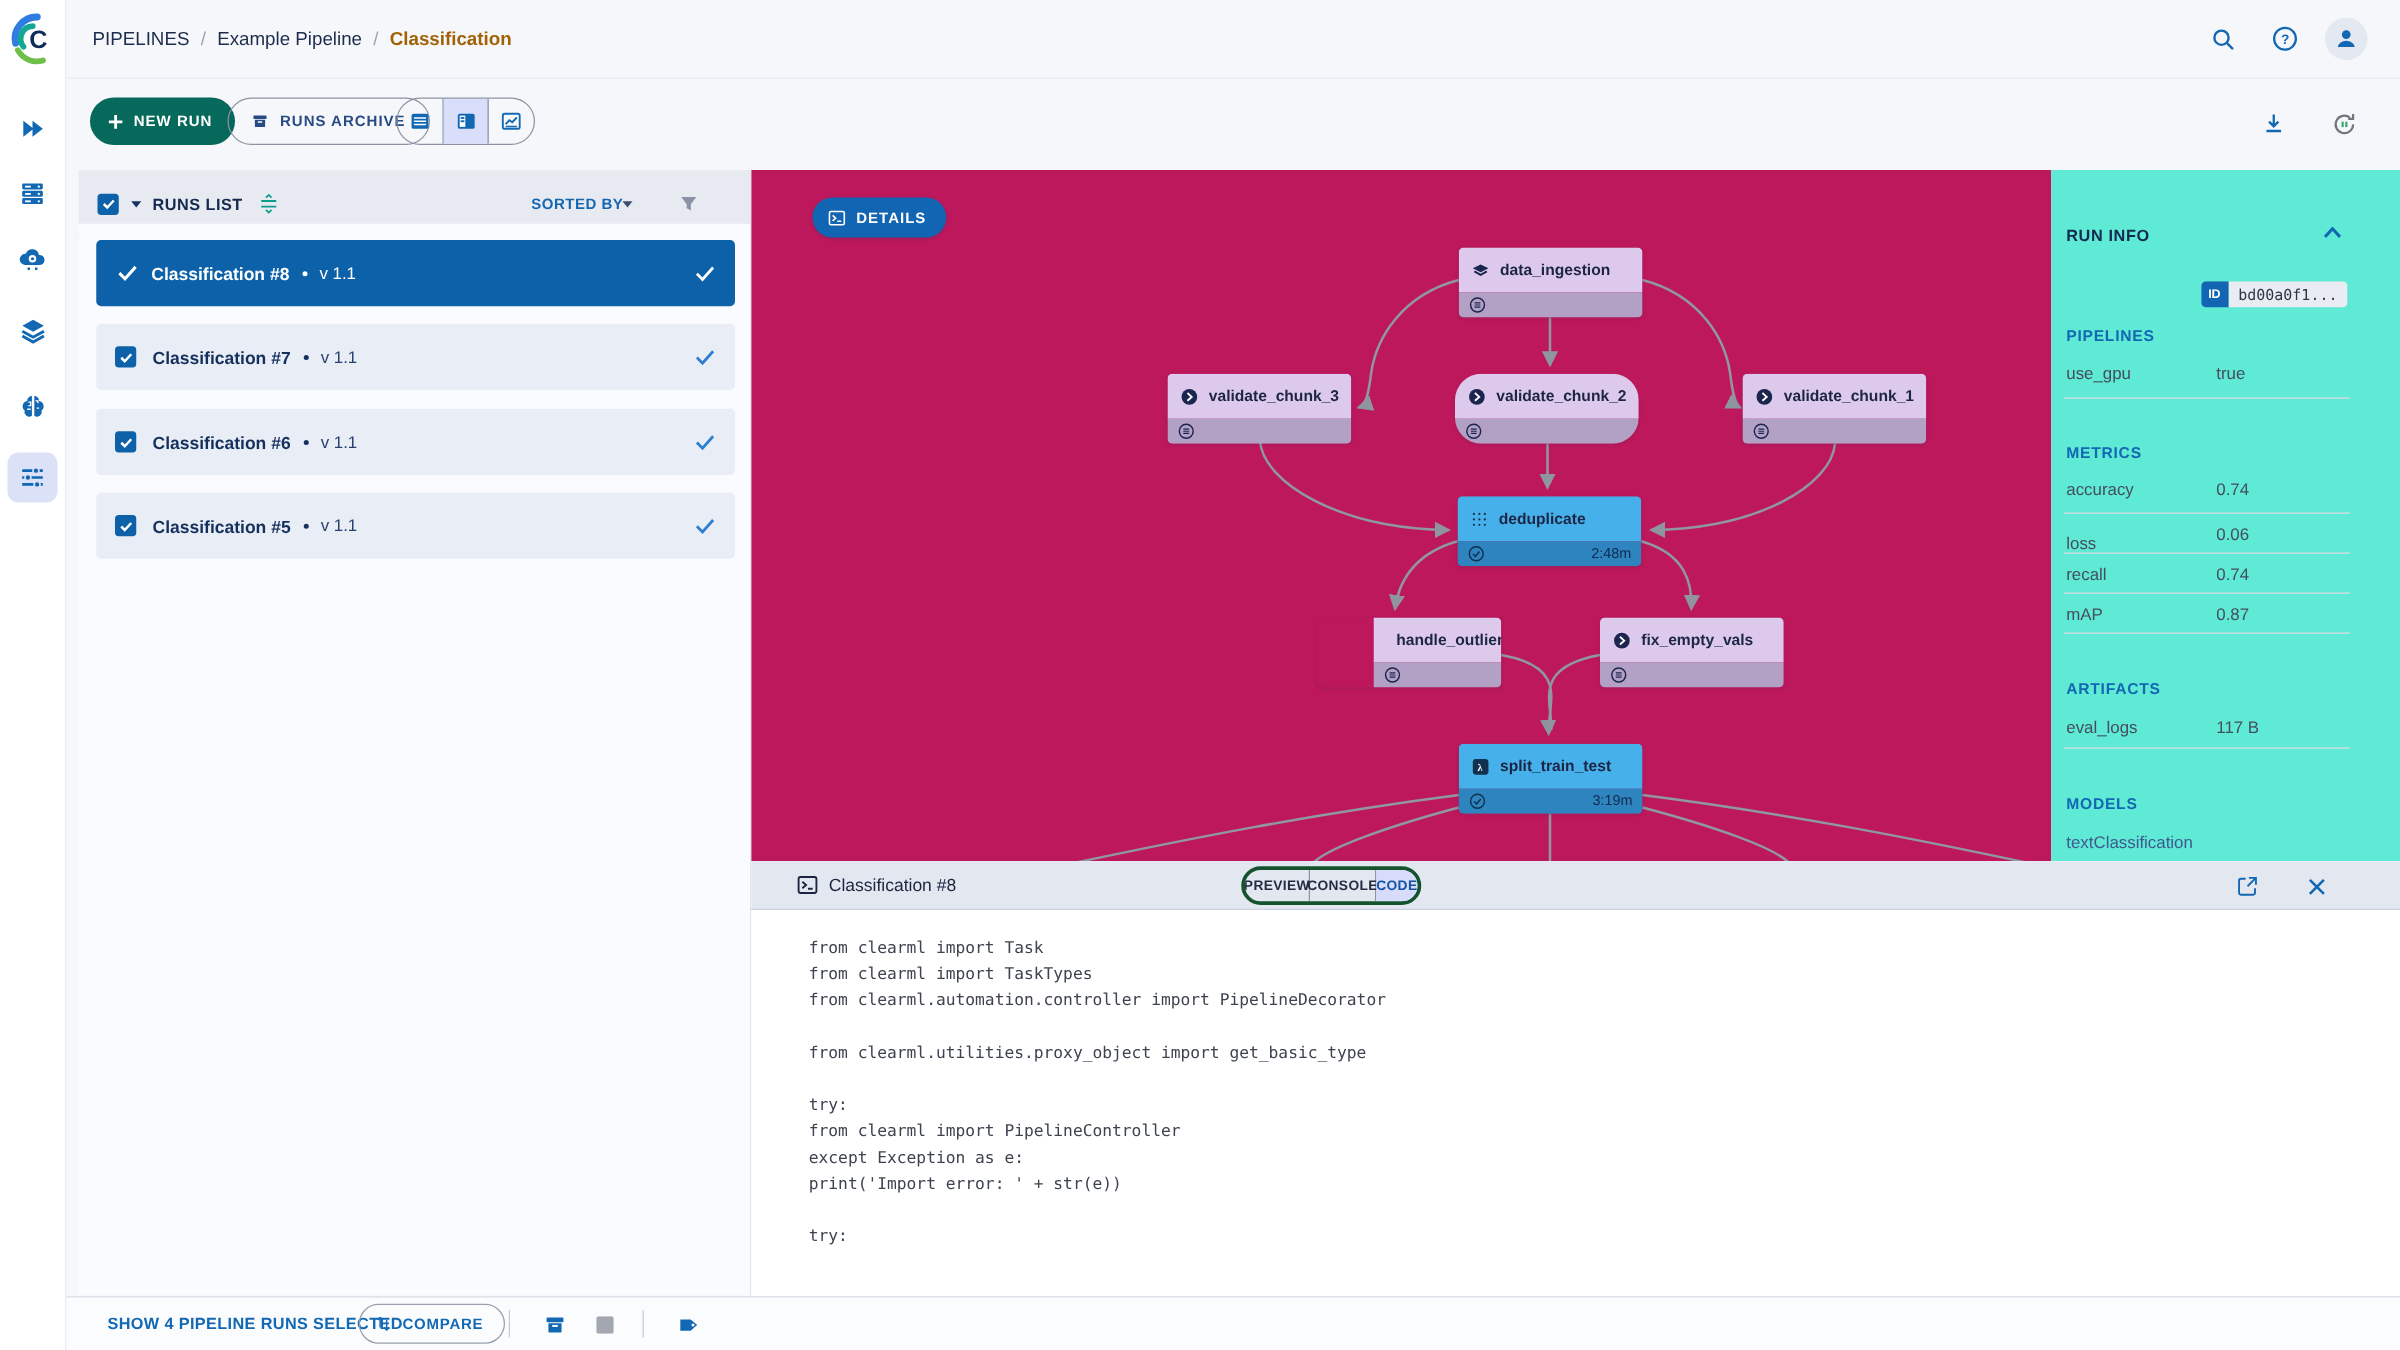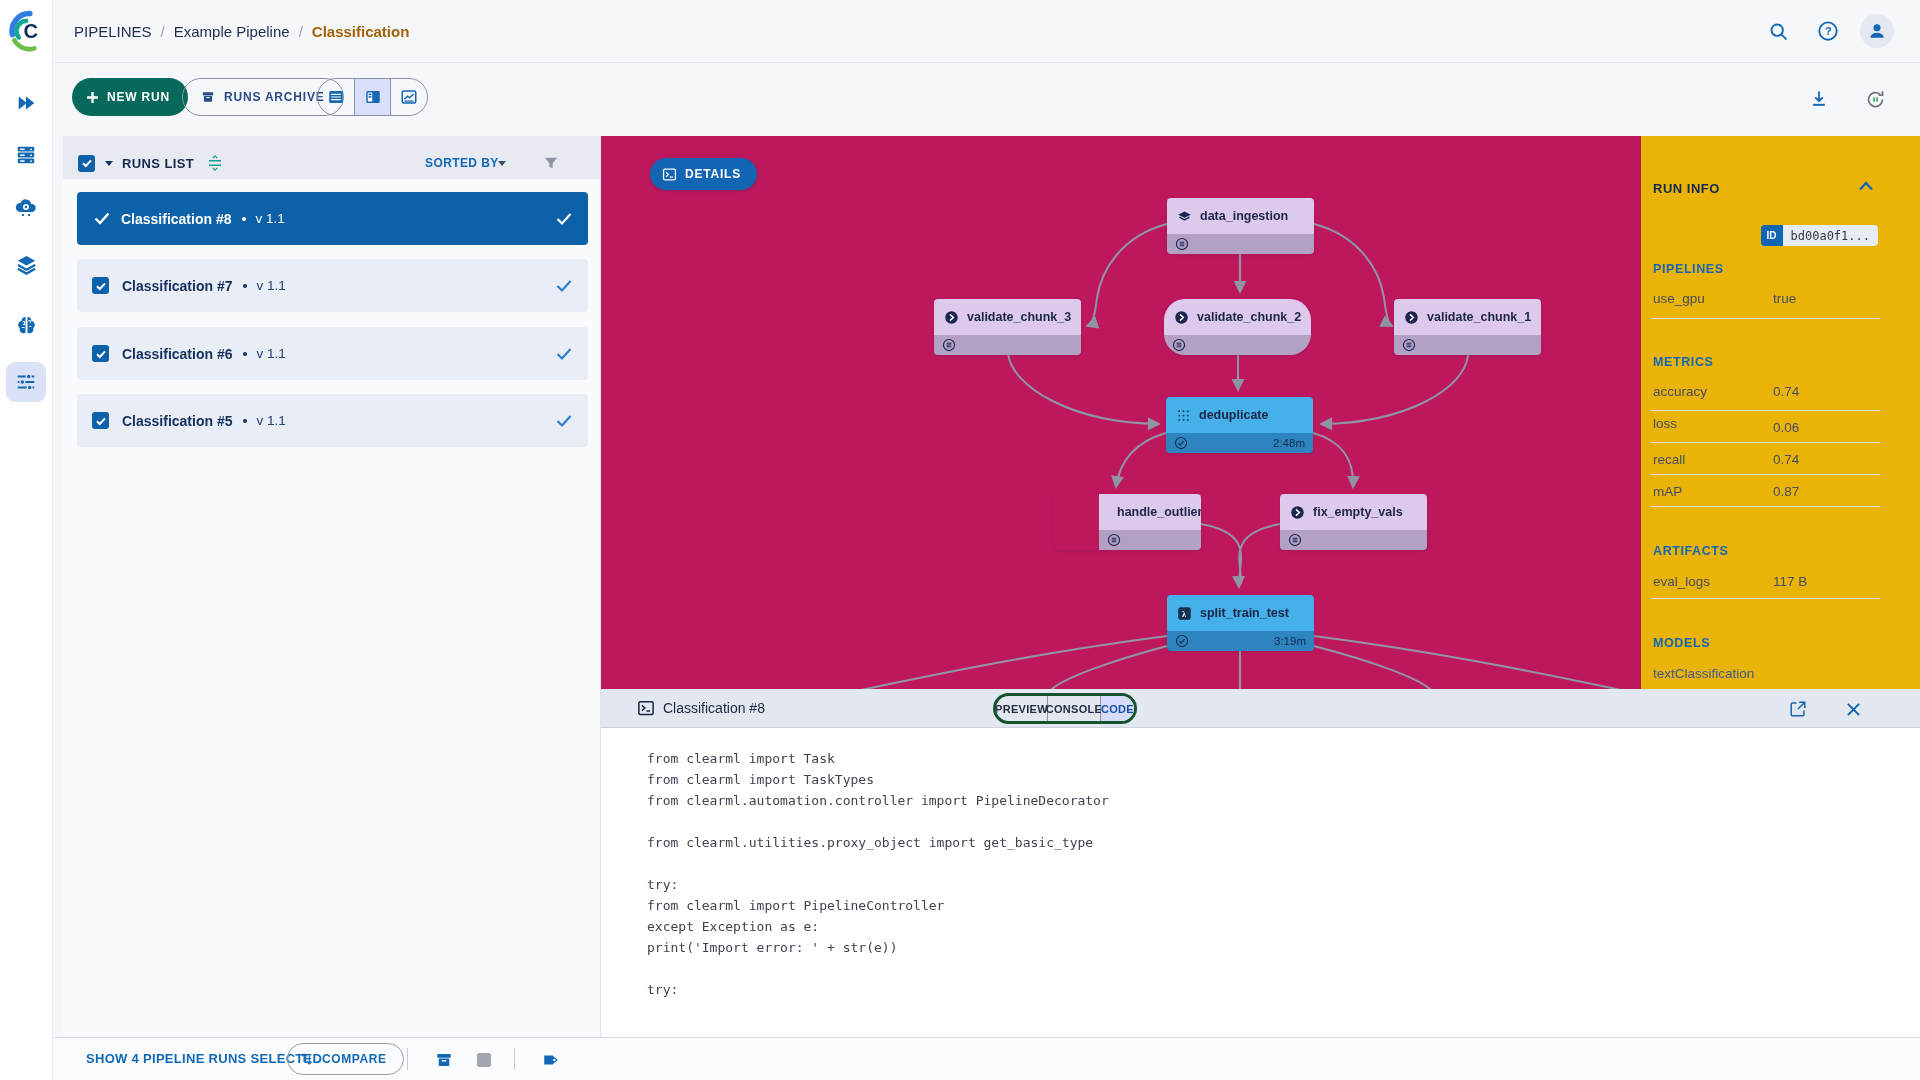--- a/index.html
+++ b/index.html
@@ -50,21 +50,21 @@
   .btn-details { position:absolute; left:49px; top:22px; height:32px; padding:0 16px 0 12px; background:#1265b2; color:#fff; border:none; border-radius:16px; font-size:12px; font-weight:bold; letter-spacing:0.8px; display:flex; align-items:center; gap:8px; cursor:pointer; box-shadow:0 1px 3px rgba(20,40,80,.25); font-family:inherit; }
   .node { position:absolute; width:147px; height:56px; border-radius:4px; overflow:hidden; box-shadow:0 1px 3px rgba(40,40,70,.18); cursor:pointer; }
   .node-top { height:36px; display:flex; align-items:center; gap:8px; padding-left:10px; }
   .node-band { height:20px; display:flex; align-items:center; justify-content:space-between; padding:0 8px; }
   .node.lav .node-top { background:#dcc9ec; } .node.lav .node-band { background:#b3a0c5; }
   .node.blu .node-top { background:#45b0ea; } .node.blu .node-band { background:#2e84bf; }
   .node-label { font-size:12.5px; color:#1d2545; font-weight:bold; }
   .node-time { font-size:11.5px; color:#102a50; }
 
   
-  #runinfo { position:absolute; left:1641px; top:136px; width:279px; height:553px; background:#eab308; z-index:6; }
+  #runinfo { position:absolute; left:1641px; top:136px; width:279px; height:553px; background:#5eead4; z-index:6; }
   .ri-title { position:absolute; left:12px; top:45px; font-size:13px; font-weight:bold; color:#13294f; letter-spacing:0.5px; }
   .ri-chevron { position:absolute; right:46px; top:45px; cursor:pointer; }
   .ri-chip { position:absolute; right:42px; top:89px; height:21px; display:flex; border-radius:4px; overflow:hidden; cursor:pointer; }
   .ri-chip-badge { background:#1265b2; color:#fff; font-size:10px; font-weight:bold; display:flex; align-items:center; padding:0 6px; }
   .ri-chip-val { background:#e9ecf3; color:#2f3747; font-family:"DejaVu Sans Mono", monospace; font-size:12px; display:flex; align-items:center; padding:0 8px; }
   .ri-sec { position:absolute; left:12px; font-size:12.5px; font-weight:bold; color:#1467b3; letter-spacing:0.6px; }
   .ri-key { position:absolute; left:12px; font-size:13.5px; color:#454d60; }
   .ri-val { position:absolute; left:132px; font-size:13.5px; color:#454d60; }
   .ri-div { position:absolute; left:10px; width:229px; height:1px; background:#d9dde4; }
   .ri-link { position:absolute; left:12px; font-size:13.5px; color:#3f5a8f; cursor:pointer; }
@@ -514,21 +514,21 @@
 
     <span class="ri-sec" style="top:126px;">PIPELINES</span>
     <span class="ri-key" style="top:155px;">use_gpu</span>
     <span class="ri-val" style="top:155px;">true</span>
     <div class="ri-div" style="top:182px;"></div>
 
     <span class="ri-sec" style="top:219px;">METRICS</span>
     <span class="ri-key" style="top:248px;">accuracy</span>
     <span class="ri-val" style="top:248px;">0.74</span>
     <div class="ri-div" style="top:274px;"></div>
-    <span class="ri-key" style="top:280px;">loss</span>
+    <span class="ri-key" style="top:291px;">loss</span>
     <span class="ri-val" style="top:284px;">0.06</span>
     <div class="ri-div" style="top:306px;"></div>
     <span class="ri-key" style="top:316px;">recall</span>
     <span class="ri-val" style="top:316px;">0.74</span>
     <div class="ri-div" style="top:338px;"></div>
     <span class="ri-key" style="top:348px;">mAP</span>
     <span class="ri-val" style="top:348px;">0.87</span>
     <div class="ri-div" style="top:370px;"></div>
 
     <span class="ri-sec" style="top:408px;">ARTIFACTS</span>

